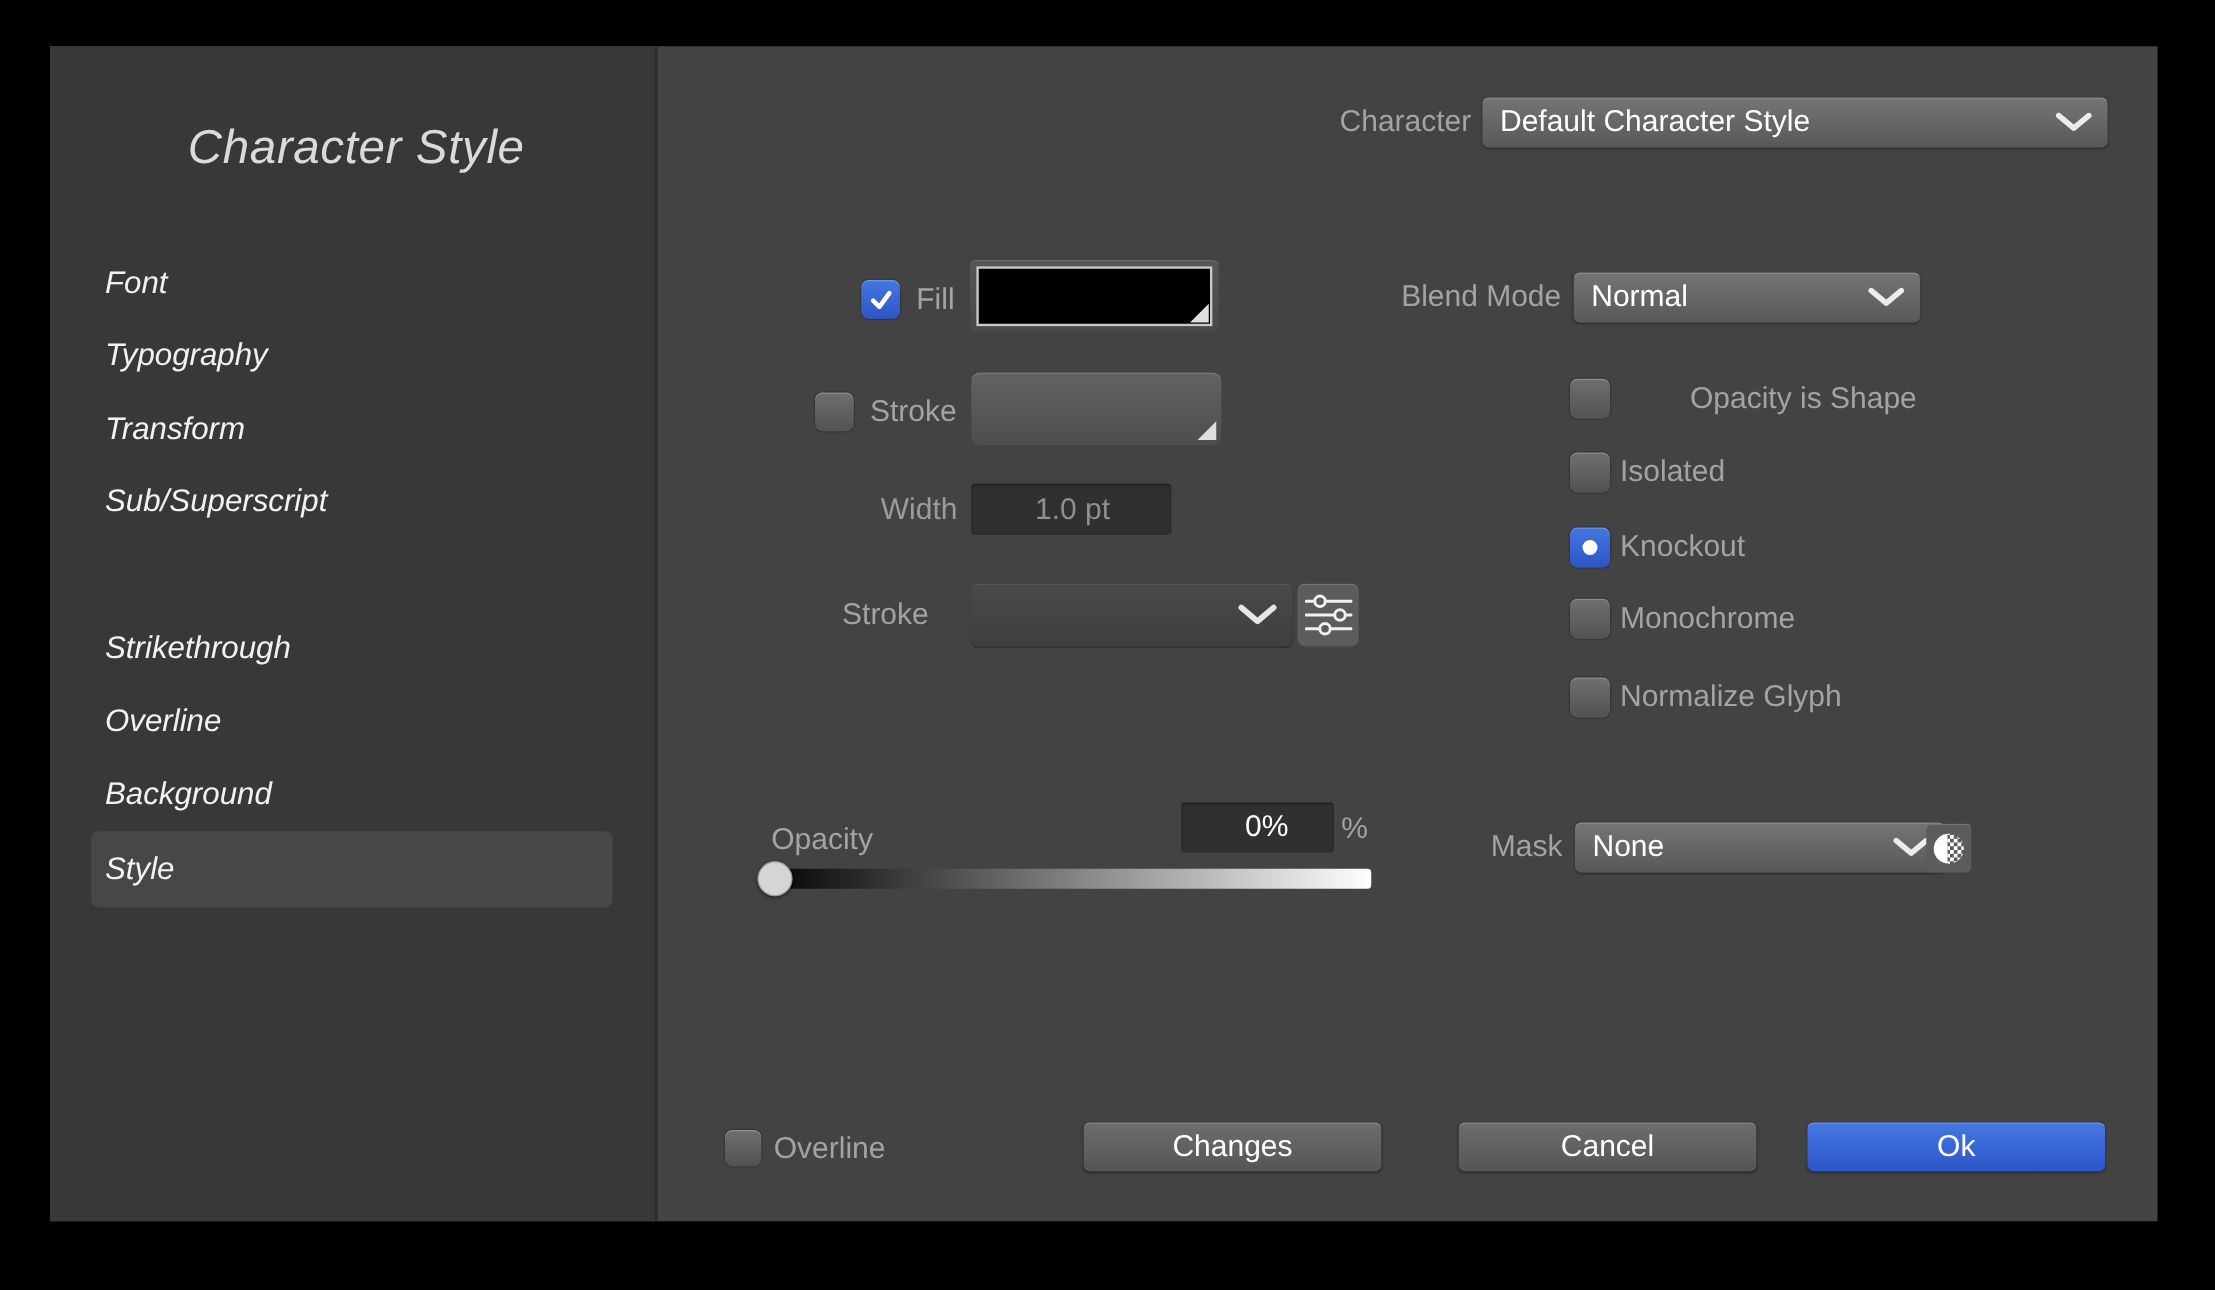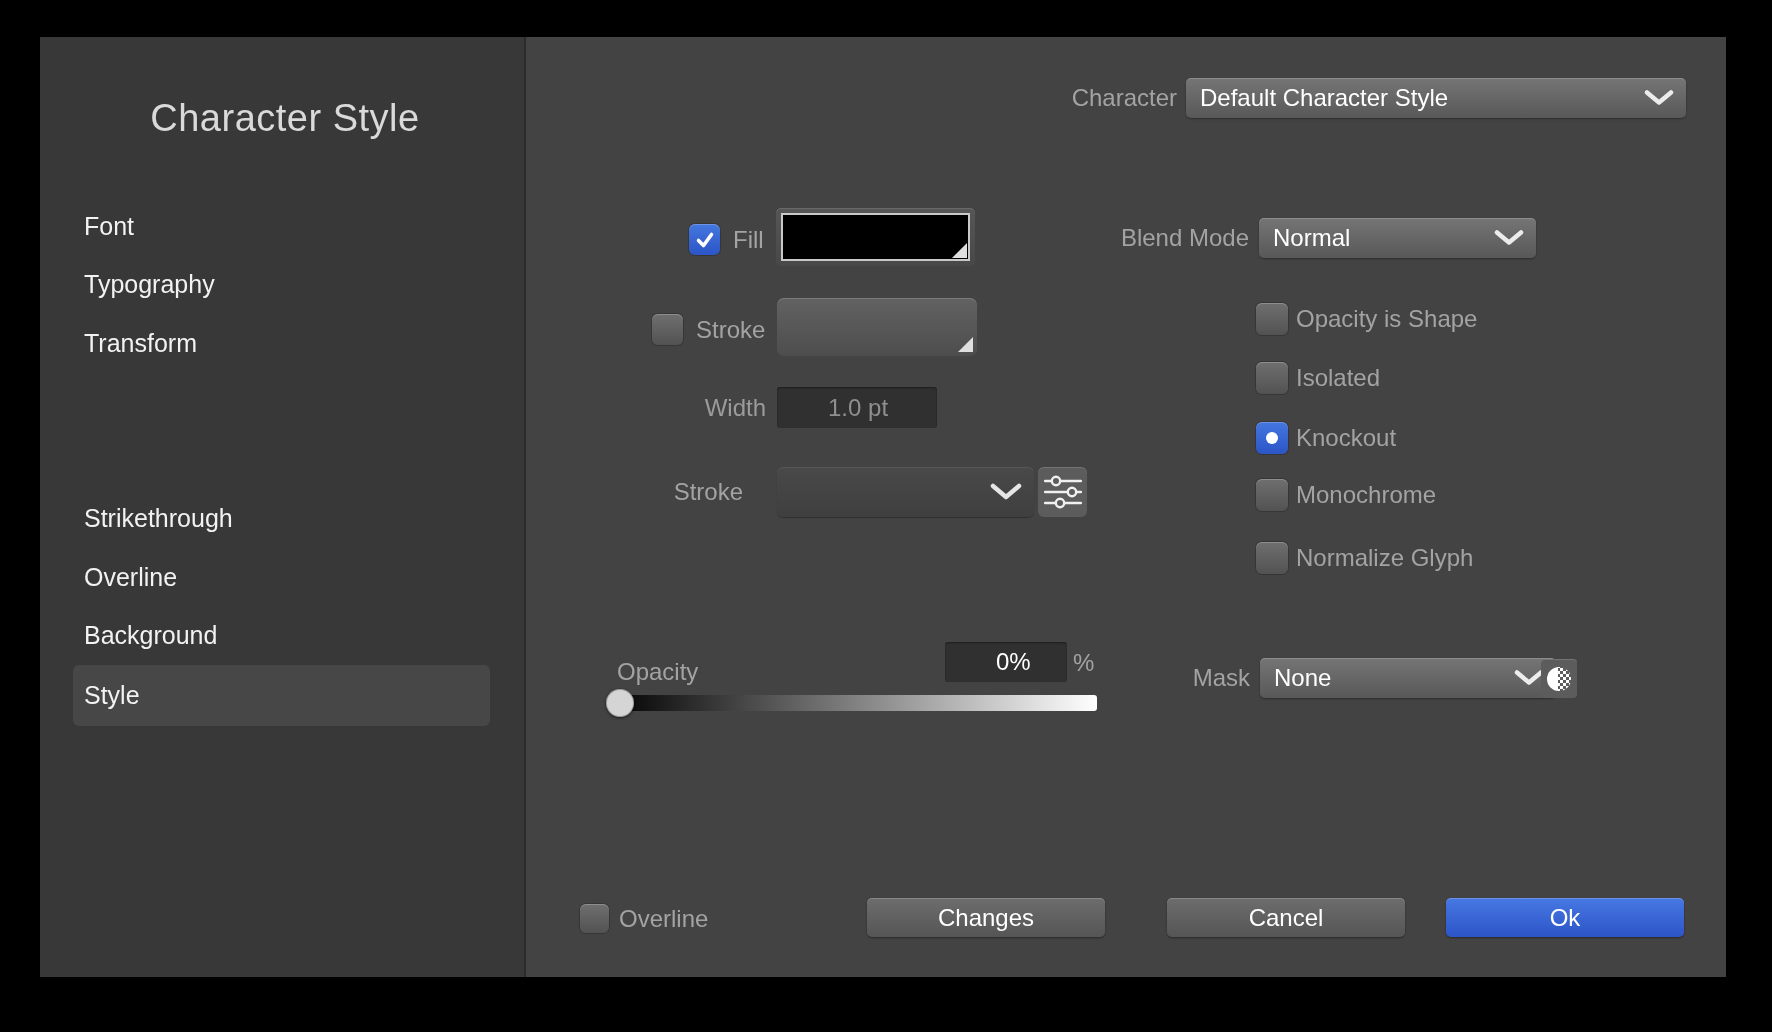--- a/index.html
+++ b/index.html
@@ -3,21 +3,21 @@
 <meta charset="utf-8">
 <style>
   * { margin:0; padding:0; box-sizing:border-box; }
   html,body { width:1772px; height:1032px; background:#000; overflow:hidden;
               font-family:"Liberation Sans", sans-serif; }
   #stage { position:relative; width:1772px; height:1032px; background:#000; }
 
   .dialog { position:absolute; left:40px; top:37px; width:1686px; height:940px;
             background:#434343; }
   .sidebar { position:absolute; left:0; top:0; width:486px; height:940px;
-             background:#383838; border-right:2px solid #2b2b2b; }
+             background:#383838; border-right:2px solid #2b2b2b;font-style:italic; }
   .side-title { position:absolute; left:65px; top:55px; width:360px; height:52px;
                 font-size:38px; color:#dadada; line-height:52px; text-align:center;
                 letter-spacing:0.5px; }
   .nav-item { position:absolute; left:33px; width:417px; height:58px; line-height:58px;
               padding-left:11px; font-size:25px; color:#f2f2f2; border-radius:6px; }
   .nav-item.selected { background:#474747; }
 
   .lbl { position:absolute; font-size:24px; color:#a3a3a3; }
   .lbl.right { text-align:right; }
   .lbl.dim { color:#9b9b9b; }
@@ -81,20 +81,21 @@
 <body>
 
 <div id="stage">
   <div class="dialog">
 
     <div class="sidebar">
       <div class="side-title">Character Style</div>
       <div class="nav-item" style="top:160px">Font</div>
       <div class="nav-item" style="top:218px">Typography</div>
       <div class="nav-item" style="top:277px">Transform</div>
+      <div class="nav-item" style="top:335px">Sub/Superscript</div>
       <div class="nav-item" style="top:452px">Strikethrough</div>
       <div class="nav-item" style="top:511px">Overline</div>
       <div class="nav-item" style="top:569px">Background</div>
       <div class="nav-item selected" style="top:628px; height:61px; line-height:61px">Style</div>
     </div>
 
     <div class="lbl right" style="left:960px; top:41px; width:177px; height:40px; line-height:40px;">Character</div>
     <div class="dd" style="left:1146px; top:41px; width:500px; height:40px;">
       <span class="dd-text">Default Character Style</span>
       <svg class="chev" width="30" height="17" viewBox="0 0 30 17">
@@ -159,21 +160,21 @@
 
     <div class="lbl right" style="left:1040px; top:181px; width:169px; height:40px; line-height:40px;">Blend Mode</div>
     <div class="dd" style="left:1219px; top:181px; width:277px; height:40px; pointer-events:auto;">
       <span class="dd-text">Normal</span>
       <svg class="chev" width="30" height="17" viewBox="0 0 30 17">
           <polyline points="3,3 15,13 27,3" fill="none" stroke="#ececec" stroke-width="4.5" stroke-linecap="round" stroke-linejoin="round"></polyline>
         </svg>
     </div>
 
     <div class="chk" style="left:1216px; top:266px; width:32px; height:32px; pointer-events:auto;"></div>
-    <div class="lbl" style="left:1256px; top:266px; height:32px; line-height:32px;">Opacity is Shape</div>
+    <div class="lbl" style="left:1312px; top:266px; height:32px; line-height:32px;">Opacity is Shape</div>
 
     <div class="chk" style="left:1216px; top:325px; width:32px; height:32px; pointer-events:auto;"></div>
     <div class="lbl" style="left:1256px; top:325px; height:32px; line-height:32px;">Isolated</div>
 
     <div class="chk blue" style="left:1216px; top:385px; width:32px; height:32px; pointer-events:auto;">
       <div class="dot"></div>
     </div>
     <div class="lbl" style="left:1256px; top:385px; height:32px; line-height:32px;text-align:right;">Knockout</div>
 
     <div class="chk" style="left:1216px; top:442px; width:32px; height:32px; pointer-events:auto;"></div>

